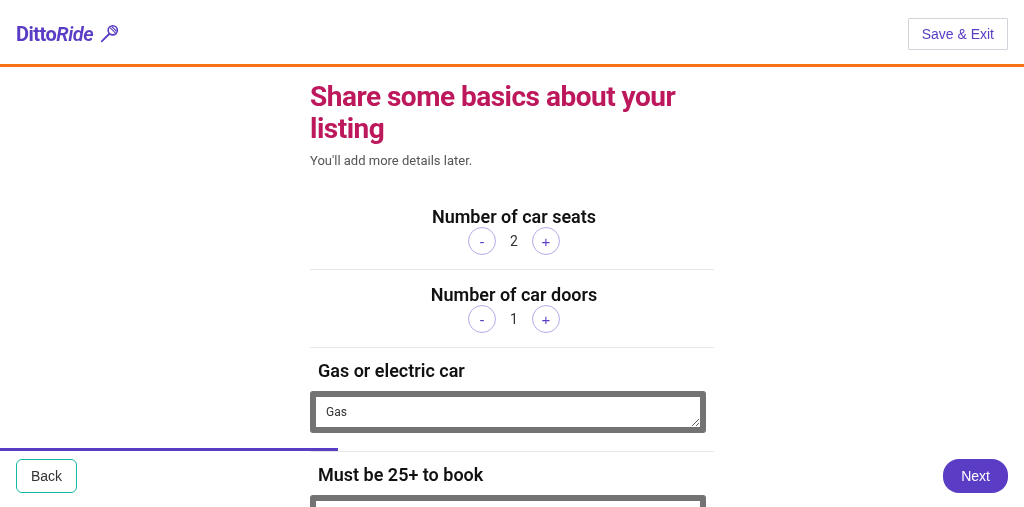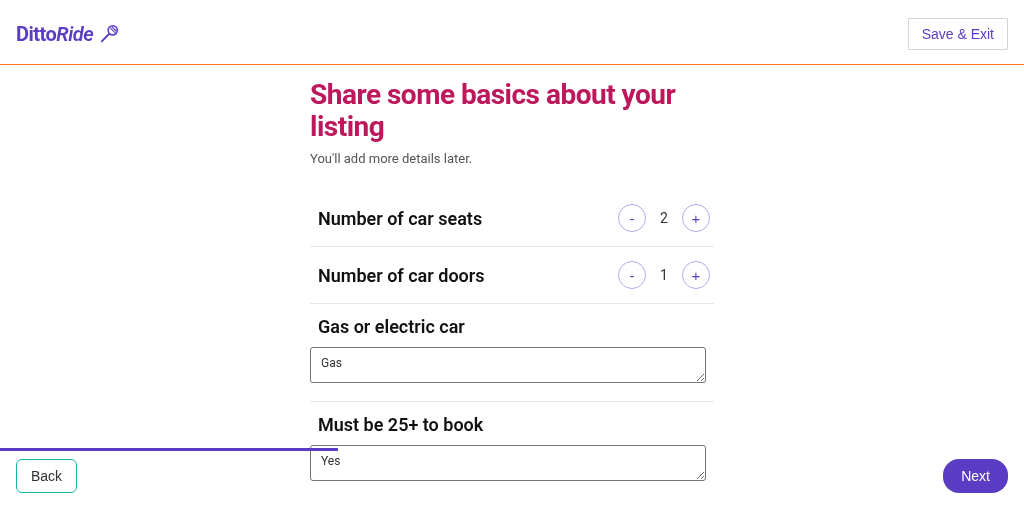--- a/index.html
+++ b/index.html
@@ -13,21 +13,21 @@
       width: 1024px;
       height: 507px;
       position: relative;
       overflow: hidden;
     }
     .header {
       display: flex;
       justify-content: space-between;
       align-items: center;
       padding: 18px 16px 14px 16px;
-      border-bottom: 1px solid #f97316;
+      border-bottom: 3px solid #f97316;
     }
     .logo {
       display: flex;
       align-items: center;
       gap: 4px;
     }
     .logo-text {
       font-size: 20px;
       font-weight: 700;
       letter-spacing: -0.5px;
@@ -71,20 +71,21 @@
       font-size: 13px;
       color: #555;
       margin-bottom: 24px;
     }
     .form-row {
       display: flex;
       justify-content: space-between;
       align-items: center;
       padding: 14px 4px 14px 8px;
       border-bottom: 1px solid #e8e8e8;
+      flex-direction: column;
     }
     .form-label {
       font-size: 18px;
       font-weight: 600;
       color: #111;
     }
     .stepper {
       display: flex;
       align-items: center;
       gap: 12px;
@@ -112,21 +113,21 @@
     .form-section {
       padding: 12px 4px 14px 8px;
       border-bottom: 1px solid #e8e8e8;
     }
     .form-section .form-label {
       margin-bottom: 10px;
       display: block;
     }
     .textarea-input {
       width: 100%;
-      border: 1px solid #737373;
+      border: 6px solid #737373;
       border-radius: 3px;
       padding: 8px 10px;
       font-size: 12px;
       color: #333;
       resize: both;
       min-height: 36px;
       font-family: inherit;
       margin-left: -8px;
       width: calc(100% + 4px);
     }

